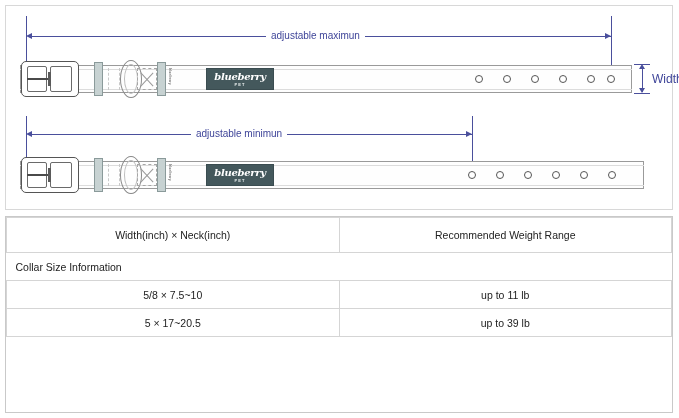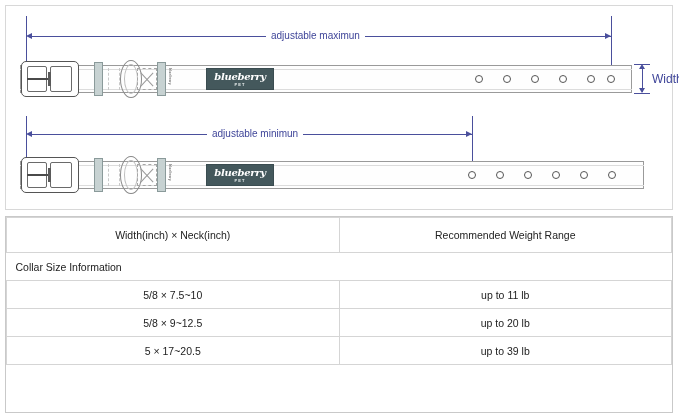--- a/index.html
+++ b/index.html
@@ -143,21 +143,21 @@
     <div class="extline" style="left:628px;top:58px;height:1px;width:16px;background:#4a4f9c;"></div>
     <div class="extline" style="left:628px;top:87px;height:1px;width:16px;background:#4a4f9c;"></div>
     <div class="widthlabel" style="left:646px;top:66px;">Width</div>
 
     <div class="extline" style="left:20px;top:110px;height:52px;"></div>
     <div class="extline" style="left:466px;top:110px;height:72px;"></div>
 
     <div class="dimline" style="left:22px;top:128px;width:444px;"></div>
     <div class="arrow-l" style="left:20px;top:125px;"></div>
     <div class="arrow-r" style="left:460px;top:125px;"></div>
-    <div class="dimlabel" style="left:201px;top:122px;">adjustable minimun</div>
+    <div class="dimlabel" style="left:185px;top:122px;">adjustable minimun</div>
 
     <div class="strap" style="left:14px;top:155px;width:624px;height:28px;"></div>
     <div class="strap-inner-line" style="left:14px;top:159px;width:624px;"></div>
     <div class="strap-inner-line" style="left:14px;top:179px;width:624px;"></div>
 
     <div class="buckle-frame" style="left:15px;top:151px;width:58px;height:36px;"></div>
     <div class="buckle-inner" style="left:21px;top:156px;width:20px;height:26px;"></div>
     <div class="buckle-inner" style="left:44px;top:156px;width:22px;height:26px;"></div>
     <div class="buckle-bar" style="left:21px;top:168px;width:22px;height:2px;"></div>
     <div class="prong" style="left:42px;top:162px;width:3px;height:14px;"></div>
@@ -203,24 +203,20 @@
           <td class="hdr-cell">Recommended Weight Range</td>
         </tr>
         <tr>
           <td class="ttl-cell noborder-lr" colspan="2">Collar Size Information</td>
         </tr>
         <tr>
           <td class="data-cell">5/8 × 7.5~10</td>
           <td class="data-cell">up to 11 lb</td>
         </tr>
         <tr>
-          <td class="data-cell">5/8 × 9~12.5</td>
-          <td class="data-cell">up to 20 lb</td>
-        </tr>
-        <tr>
           <td class="data-cell">5 × 17~20.5</td>
           <td class="data-cell">up to 39 lb</td>
         </tr>
       </tbody>
     </table>
   </div>
 
 </div>
 
 </body></html>

